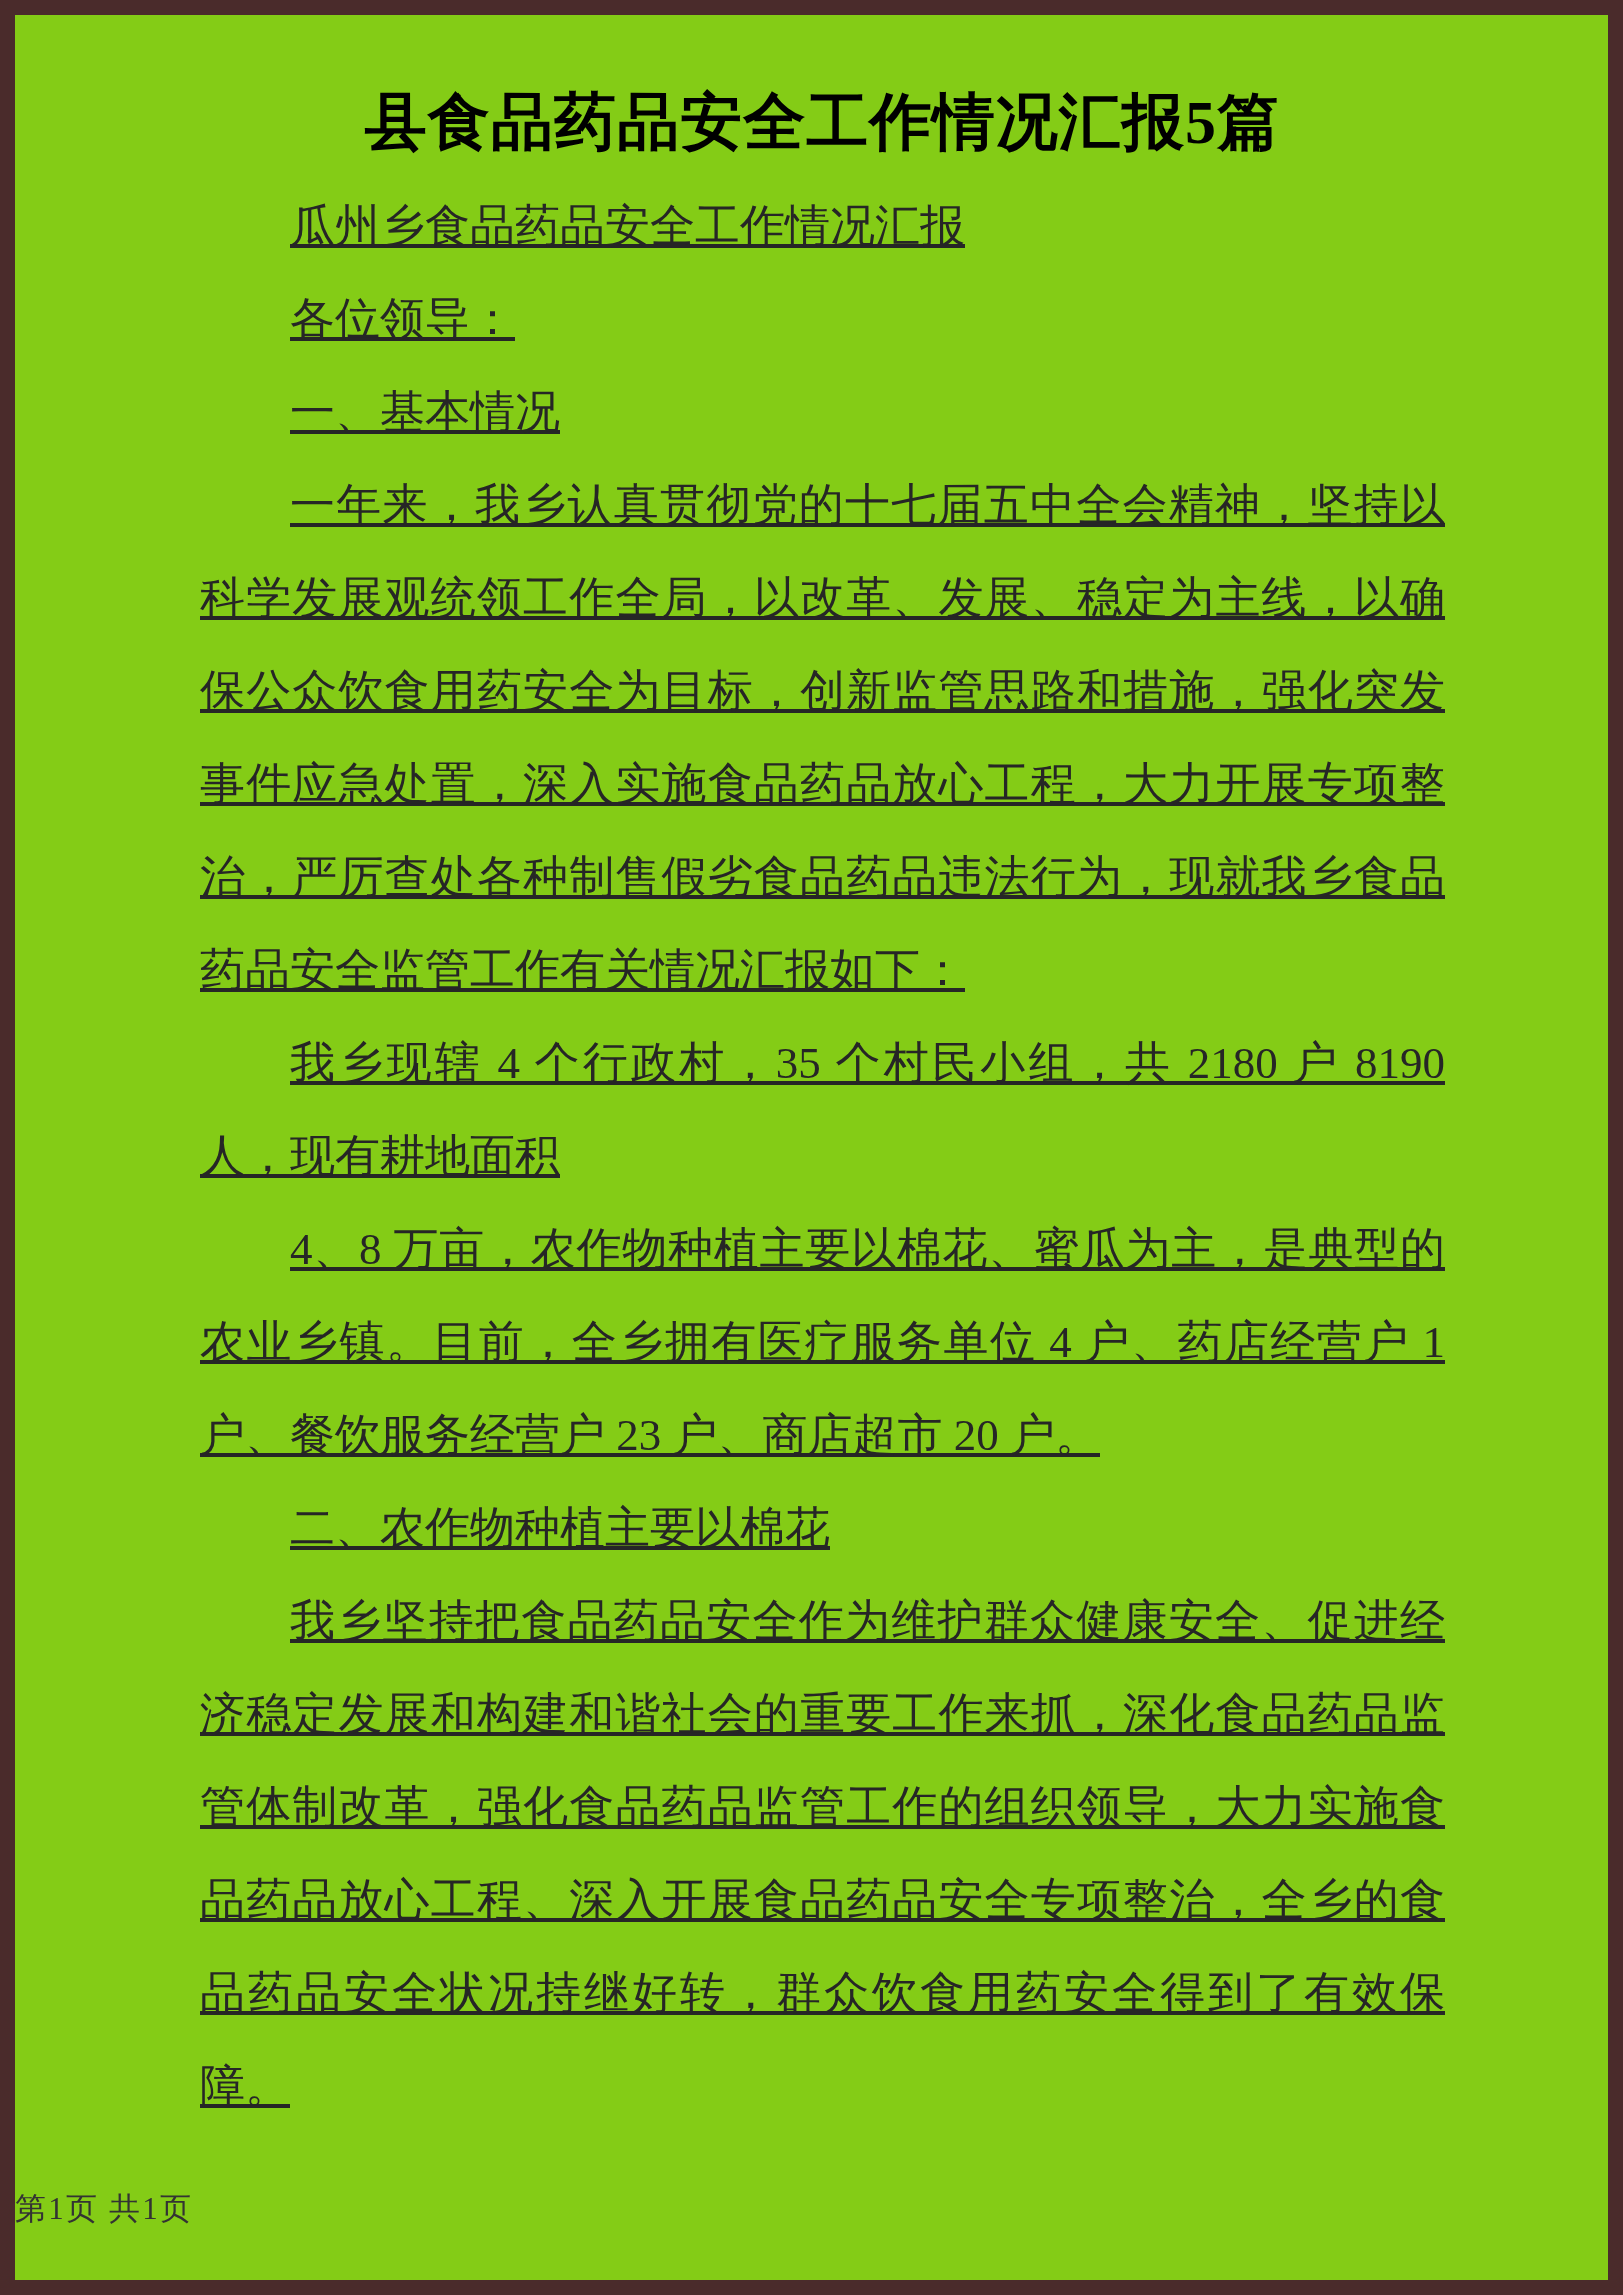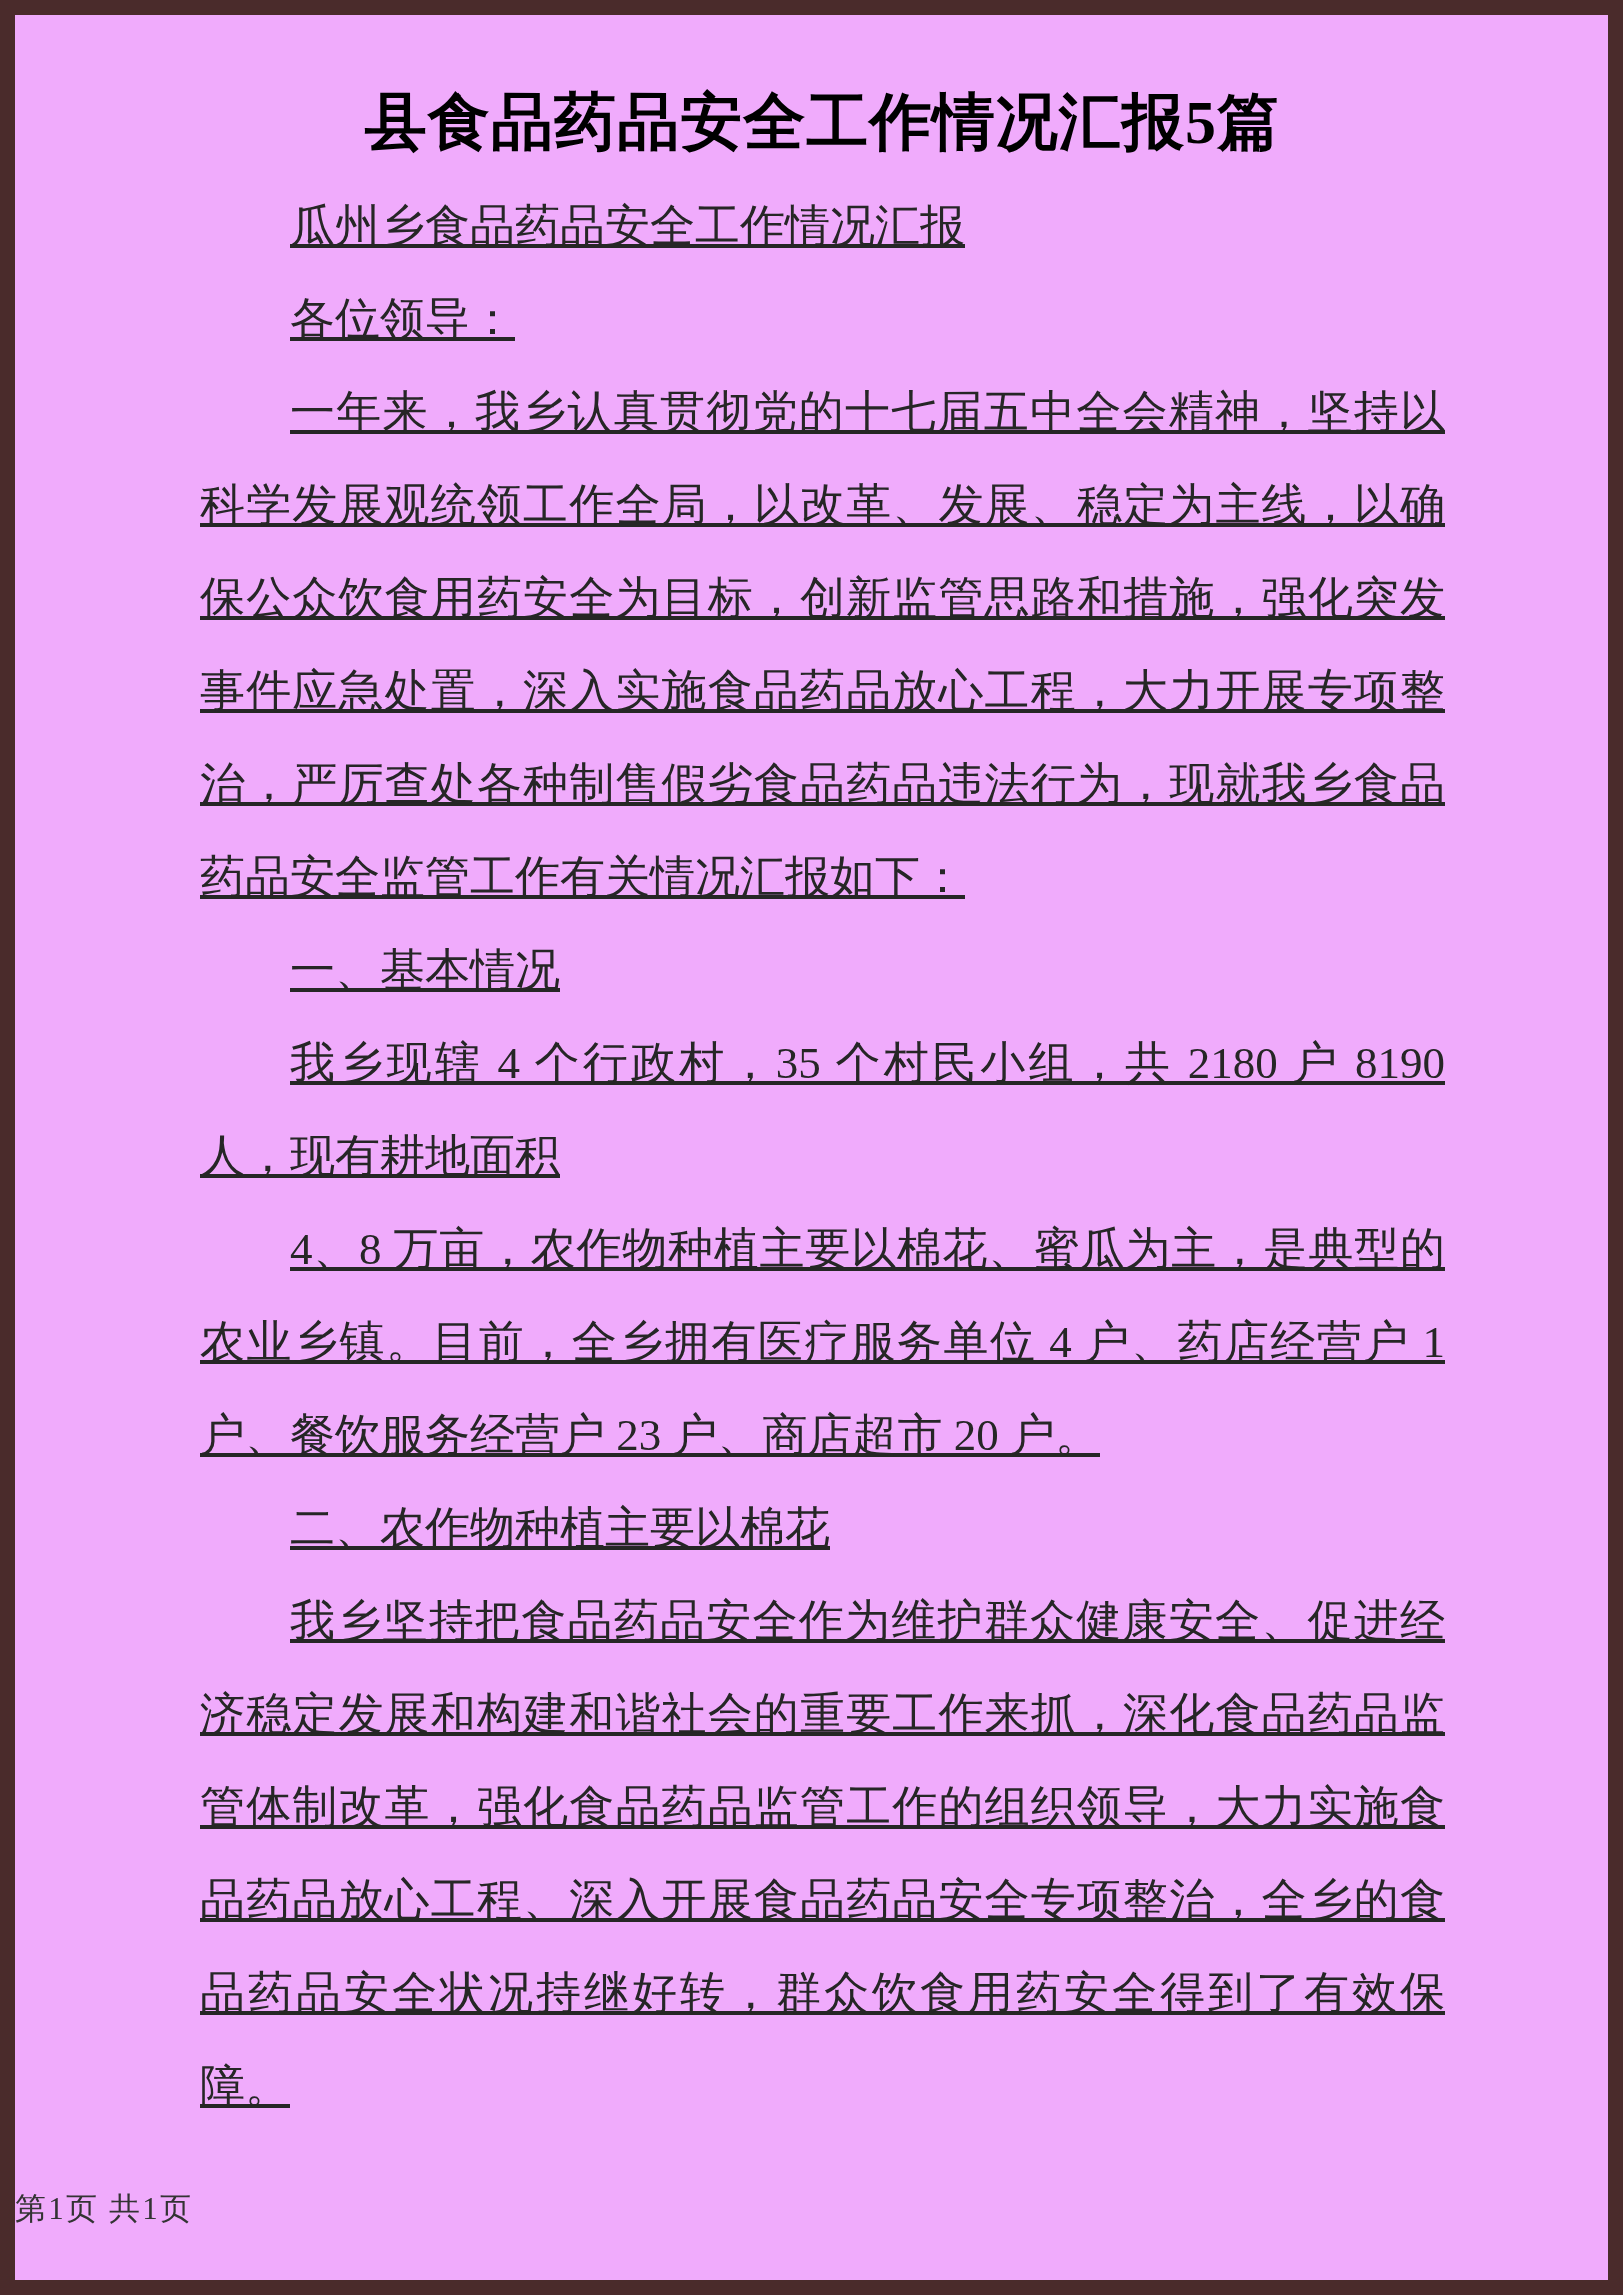--- a/index.html
+++ b/index.html
@@ -5,21 +5,21 @@
   html, body {
     margin: 0;
     padding: 0;
     background: #ffffff;
   }
   .doc-page {
     box-sizing: border-box;
     width: 1623px;
     height: 2295px;
     border: 15.7px solid #4a2b2b;
-    background: #f0abfc;
+    background: #84cc16;
     display: flex;
     flex-direction: column;
     font-family: "Liberation Serif", "DejaVu Serif", serif;
     color: #262626;
     overflow: hidden;
   }
   .content-area {
     flex: 1 1 auto;
     display: flex;
     flex-direction: column;
@@ -56,22 +56,22 @@
 </style>
 </head>
 <body>
 
 <div class="doc-page">
   <div class="content-area">
     <h1 class="doc-title">县食品药品安全工作情况汇报5篇</h1>
     <div class="doc-body">
         <p class="body-para">瓜州乡食品药品安全工作情况汇报</p>
         <p class="body-para">各位领导：</p>
+        <p class="body-para">一、基本情况</p>
         <p class="body-para">一年来，我乡认真贯彻党的十七届五中全会精神，坚持以科学发展观统领工作全局，以改革、发展、稳定为主线，以确保公众饮食用药安全为目标，创新监管思路和措施，强化突发事件应急处置，深入实施食品药品放心工程，大力开展专项整治，严厉查处各种制售假劣食品药品违法行为，现就我乡食品药品安全监管工作有关情况汇报如下：</p>
-        <p class="body-para">一、基本情况</p>
         <p class="body-para">我乡现辖 4 个行政村，35 个村民小组，共 2180 户 8190 人，现有耕地面积</p>
         <p class="body-para">4、8 万亩，农作物种植主要以棉花、蜜瓜为主，是典型的农业乡镇。目前，全乡拥有医疗服务单位 4 户、药店经营户 1 户、餐饮服务经营户 23 户、商店超市 20 户。</p>
         <p class="body-para">二、农作物种植主要以棉花</p>
         <p class="body-para">我乡坚持把食品药品安全作为维护群众健康安全、促进经济稳定发展和构建和谐社会的重要工作来抓，深化食品药品监管体制改革，强化食品药品监管工作的组织领导，大力实施食品药品放心工程、深入开展食品药品安全专项整治，全乡的食品药品安全状况持继好转，群众饮食用药安全得到了有效保障。</p>
       </div>
   </div>
   <div class="page-footer">第1页 共1页</div>
 </div>
 
 

